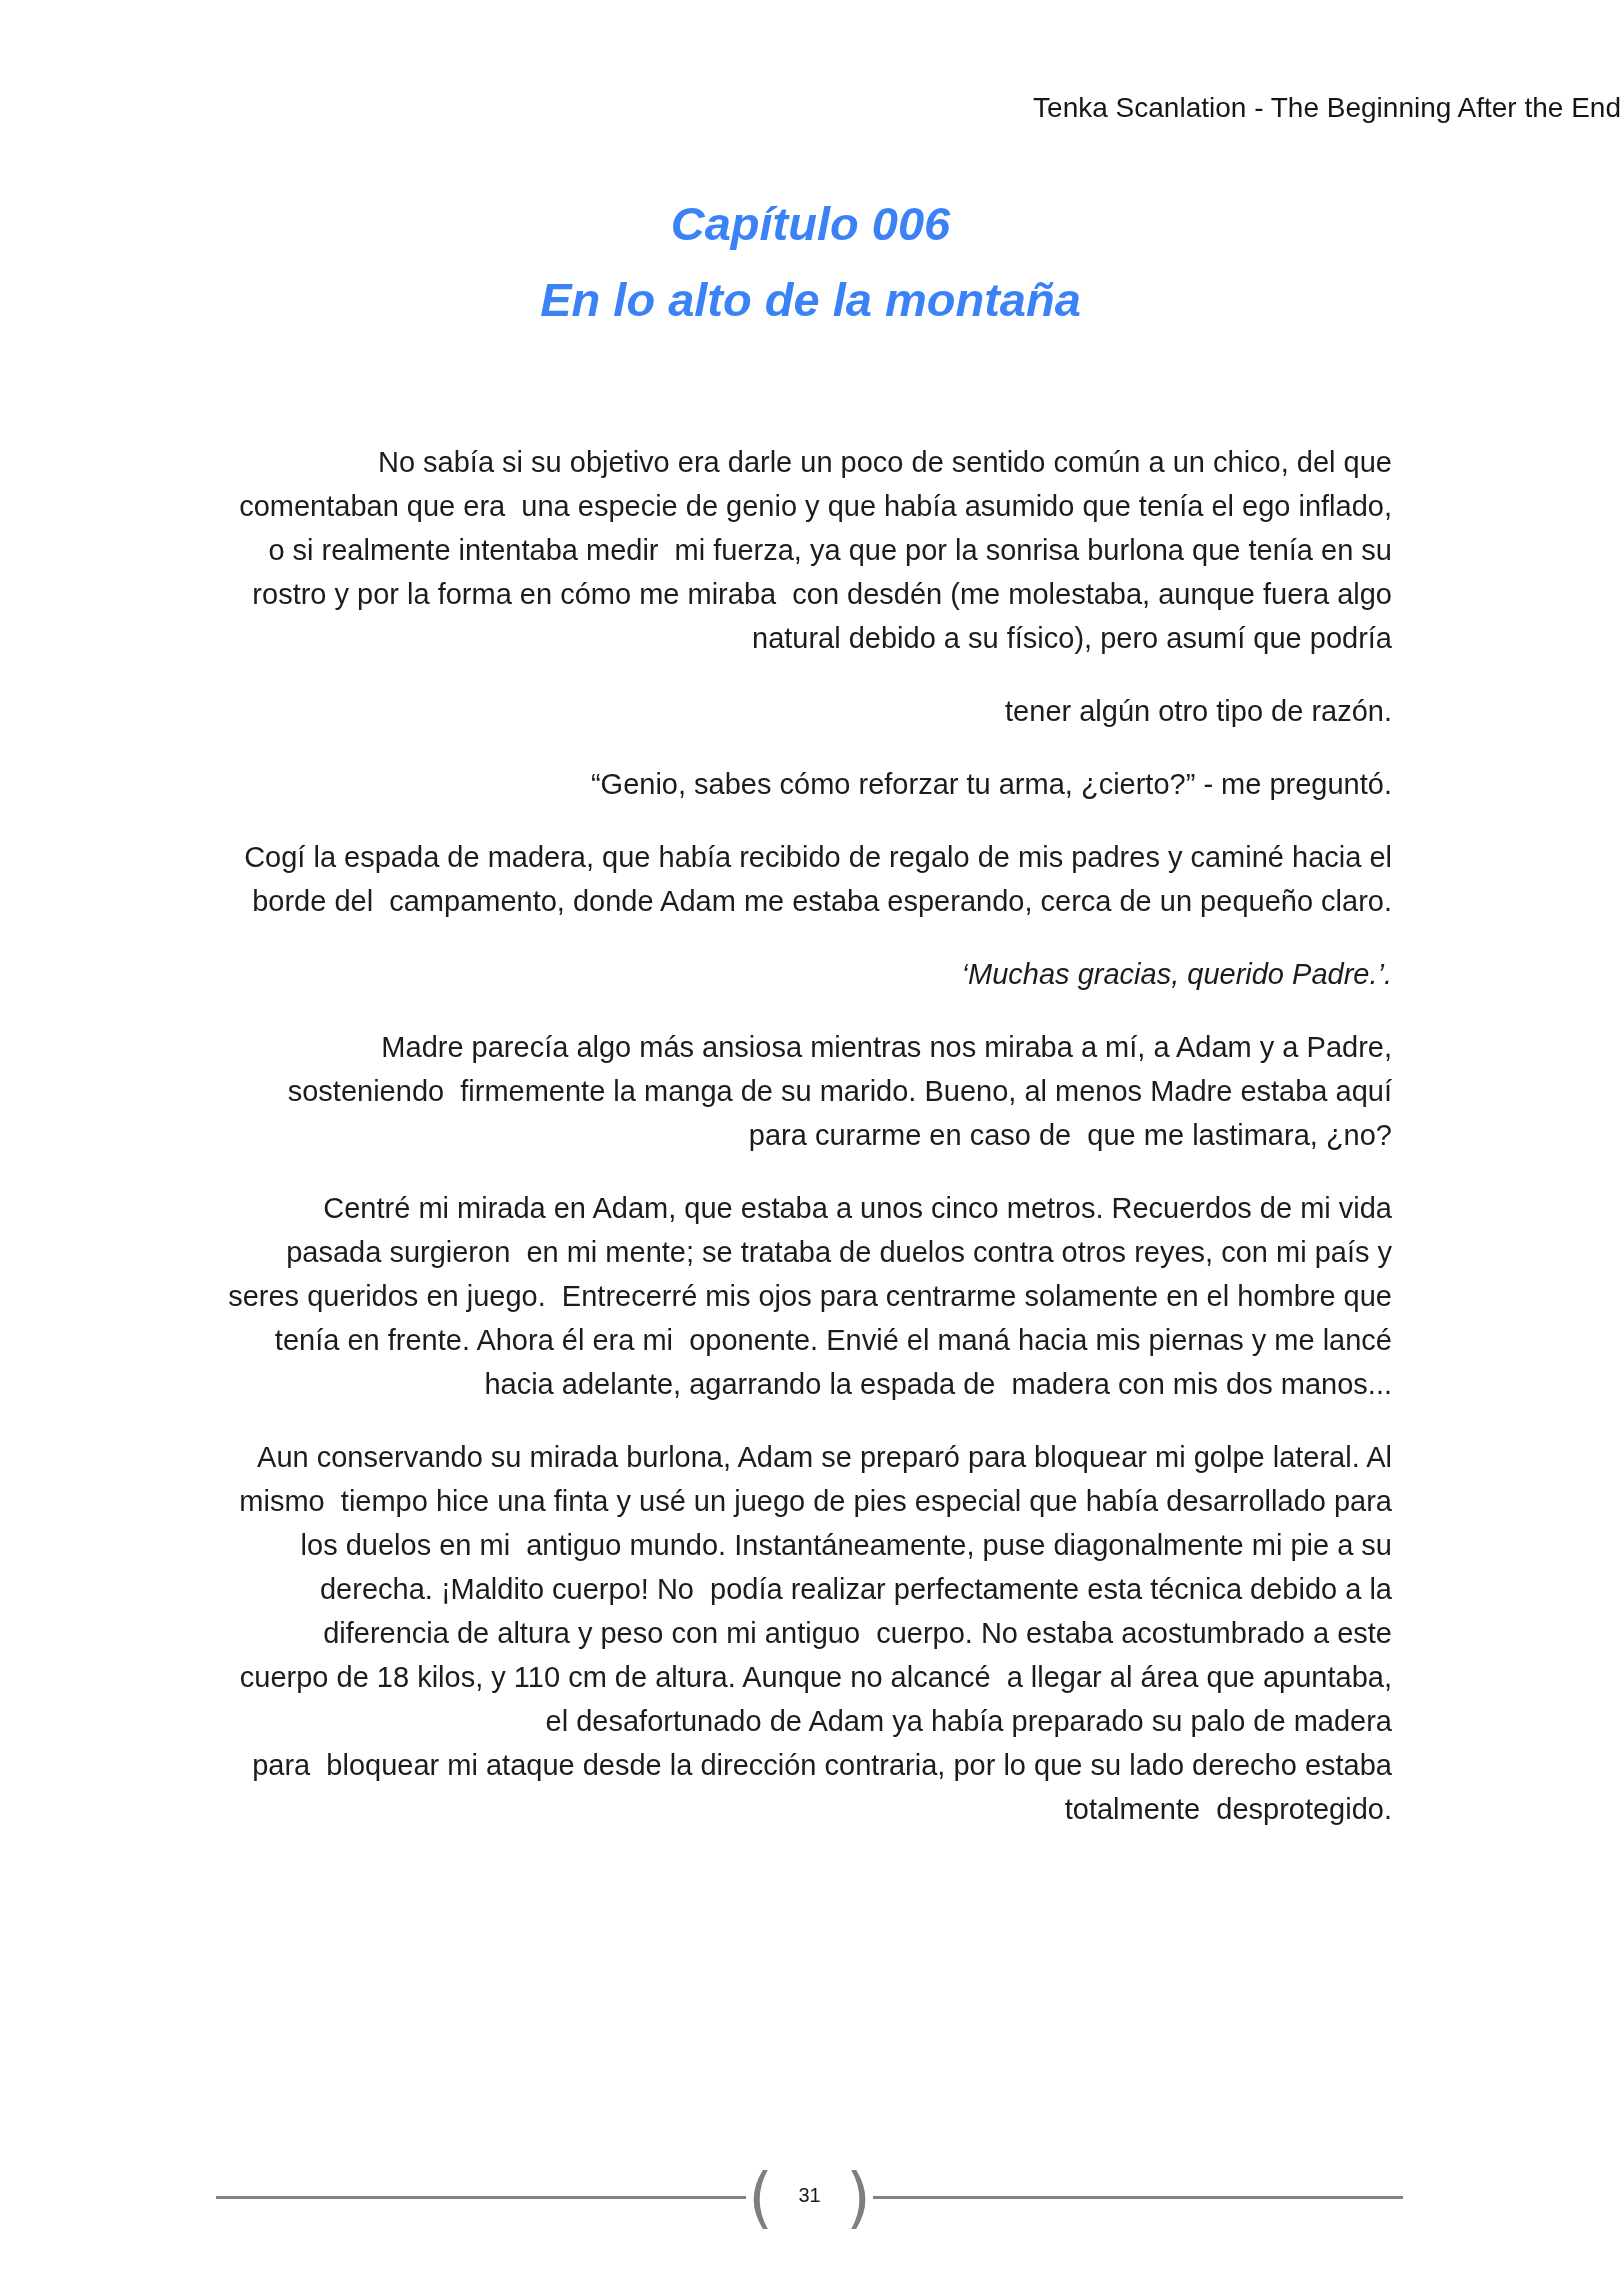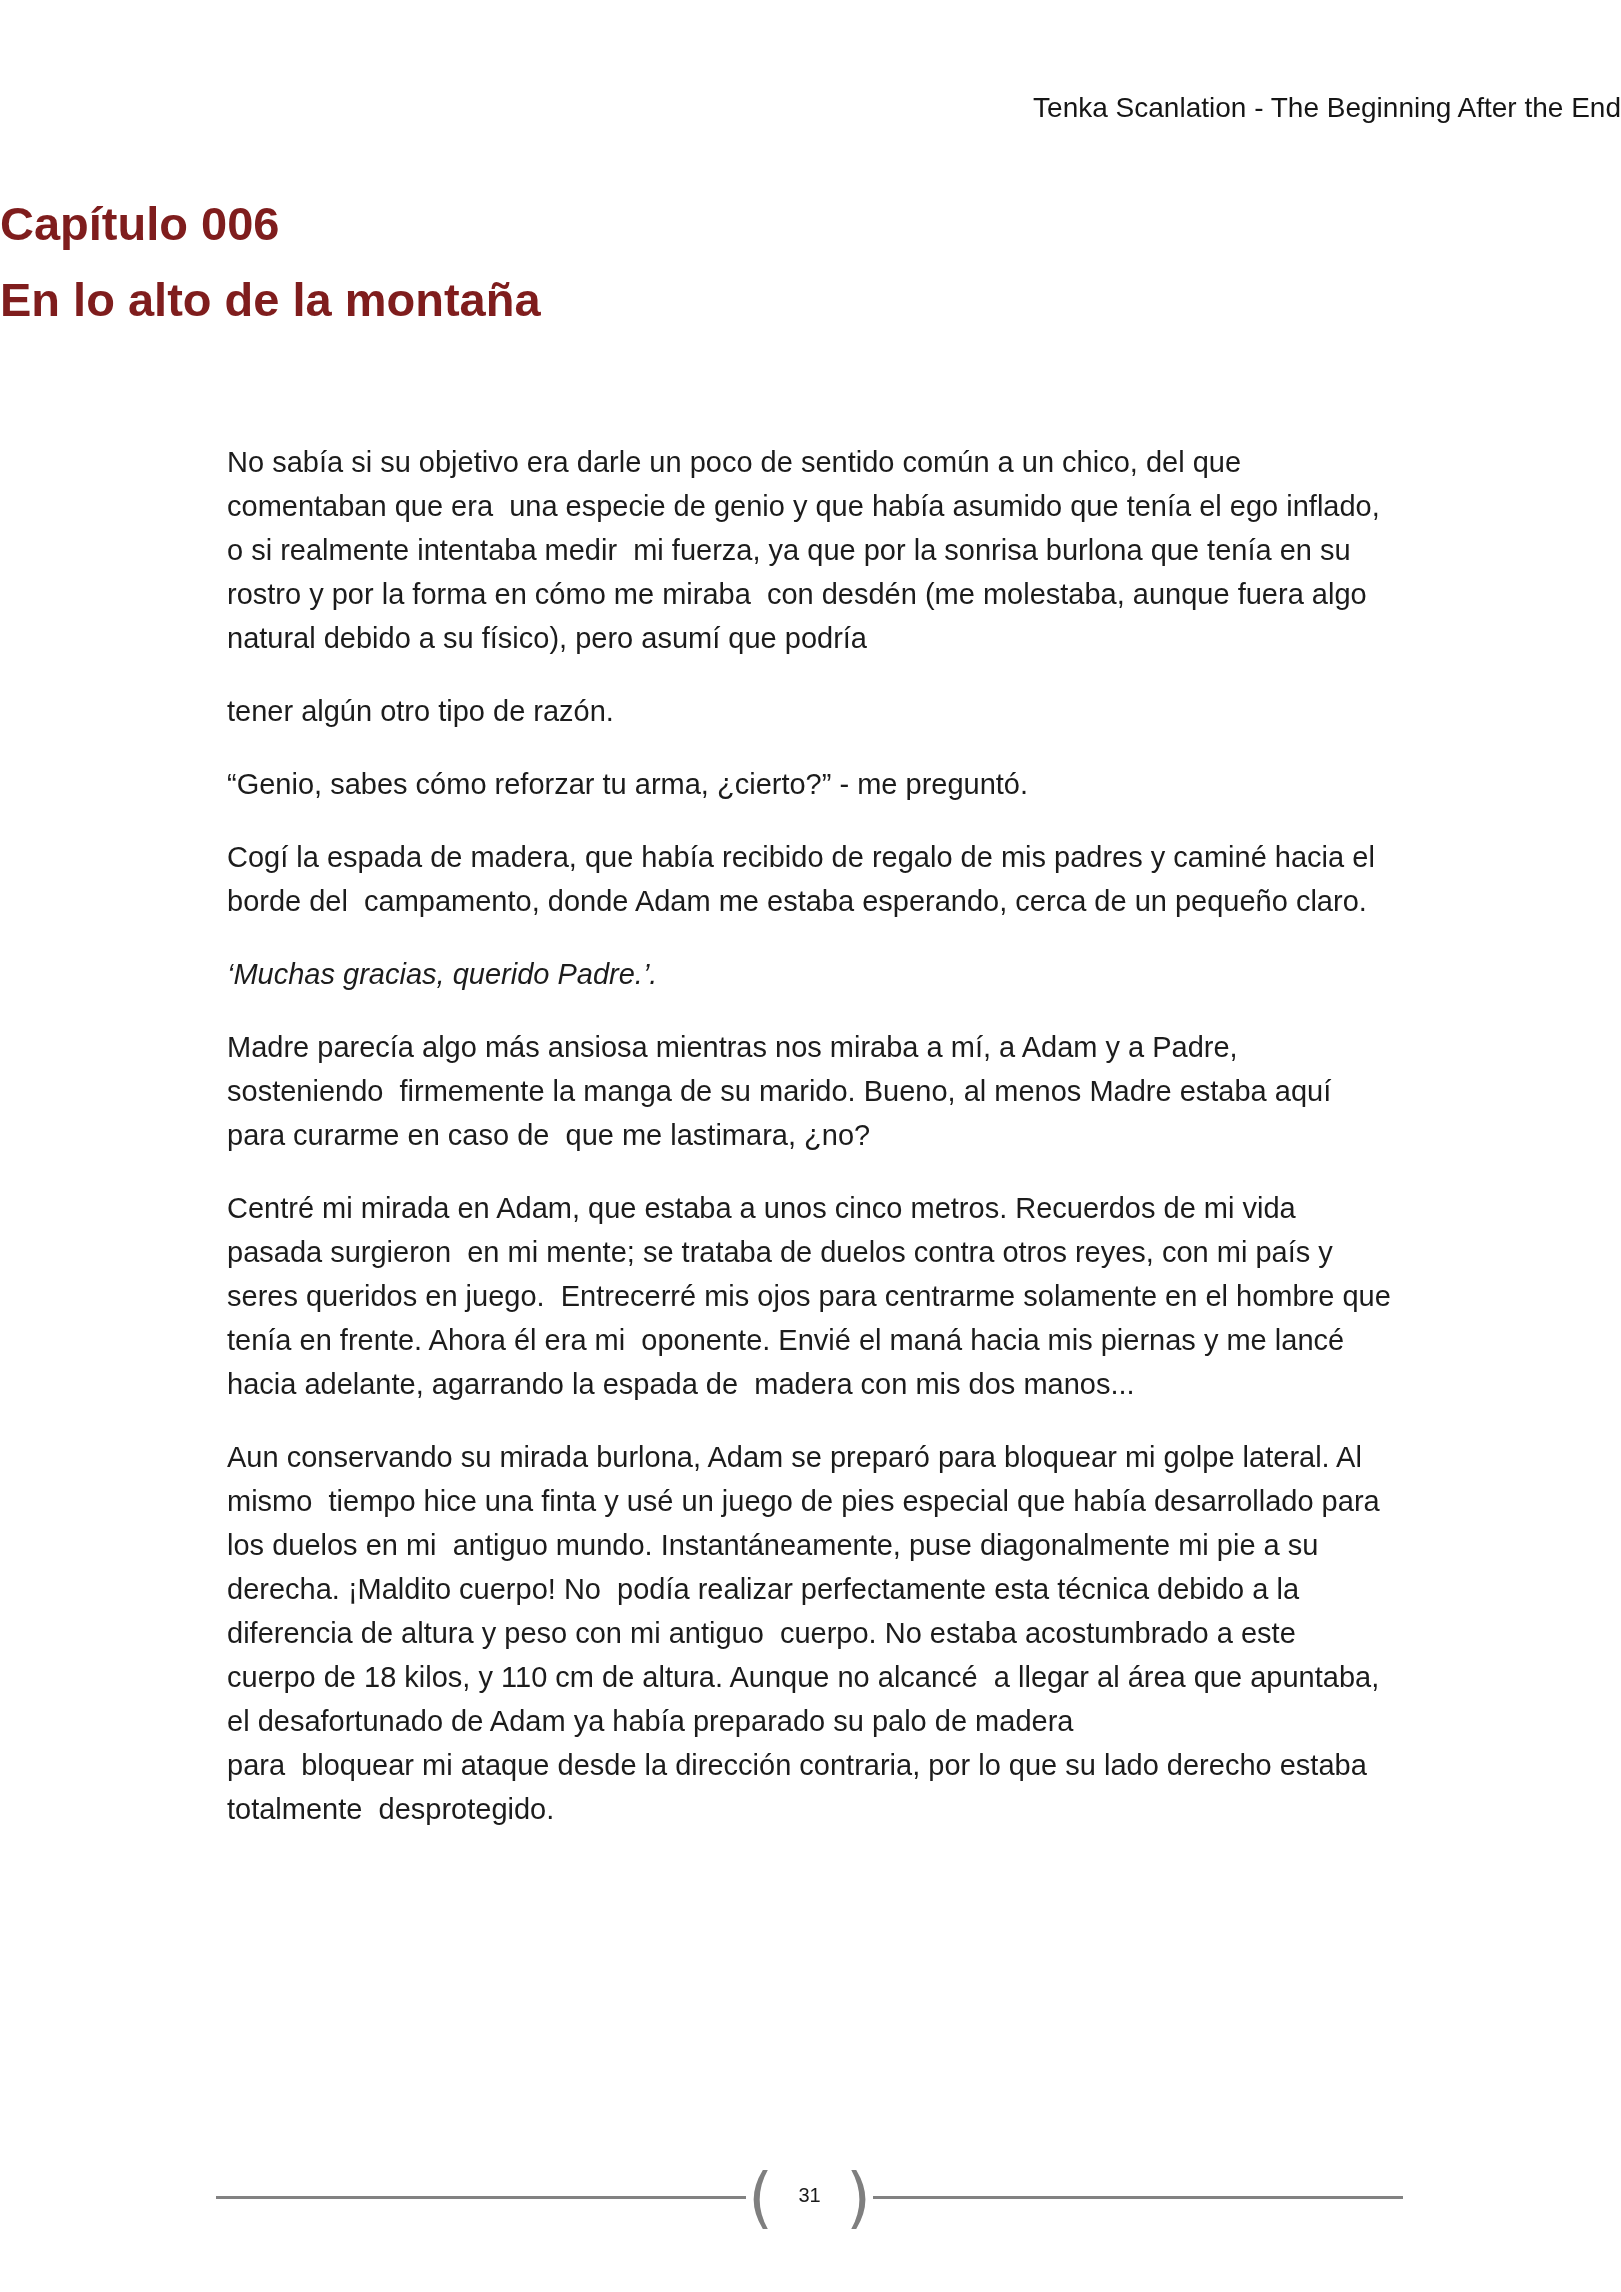--- a/index.html
+++ b/index.html
@@ -17,39 +17,41 @@
   }
   .page-header {
     margin-top: 90px;
     text-align: right;
     font-size: 28px;
     line-height: 35px;
     color: #161616;
   }
   .title-block {
     margin-top: 61px;
+    text-align: center;
     font-weight: bold;
-    color: #7f1d1d;
+    color: #3b82f6;
+    font-style: italic;
   }
   .title-line {
     font-size: 47px;
     line-height: 76px;
   }
   .content {
     margin-top: 102px;
     padding-left: 227px;
     padding-right: 229px;
     font-size: 29px;
     line-height: 44px;
     color: #1c1c1c;
   }
   .content p.para {
     margin: 0 0 29px 0;
     white-space: pre-wrap;
-    text-align: left;
+    text-align: right;
   }
   .content p.para.italic {
     font-style: italic;
   }
   .page-footer {
     position: absolute;
     left: 0;
     top: 2162px;
     width: 100%;
     display: flex;

